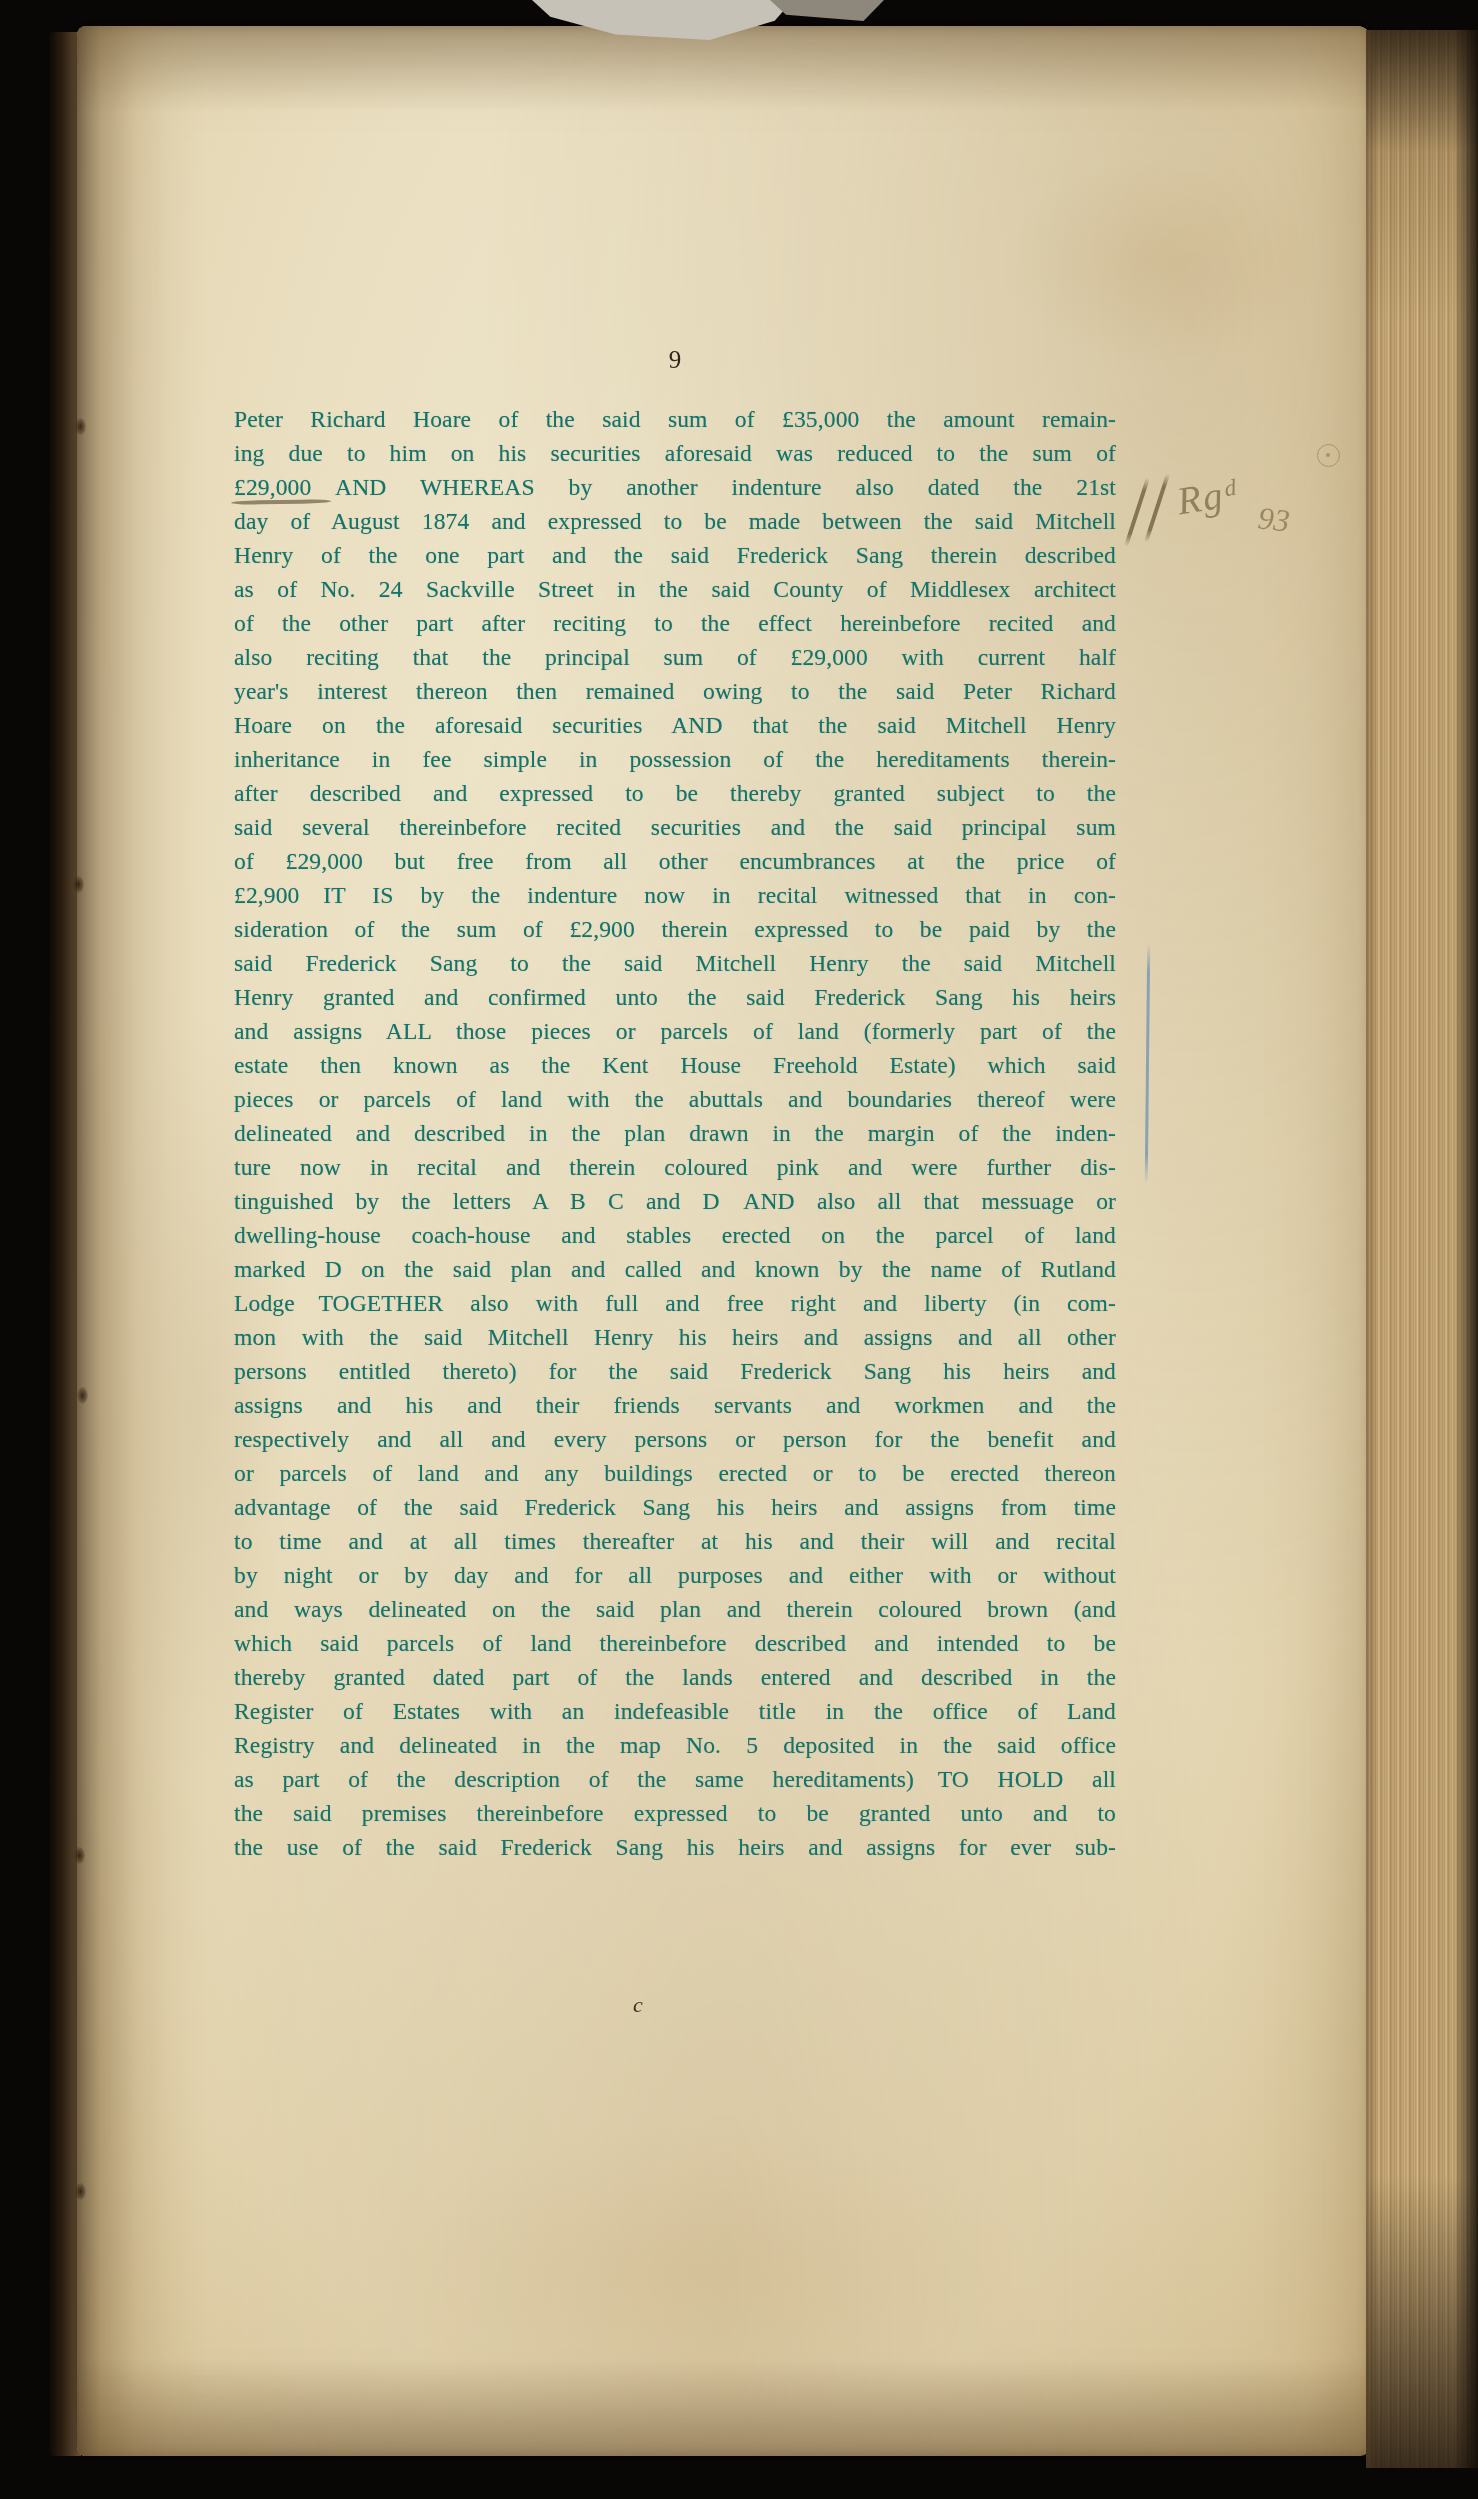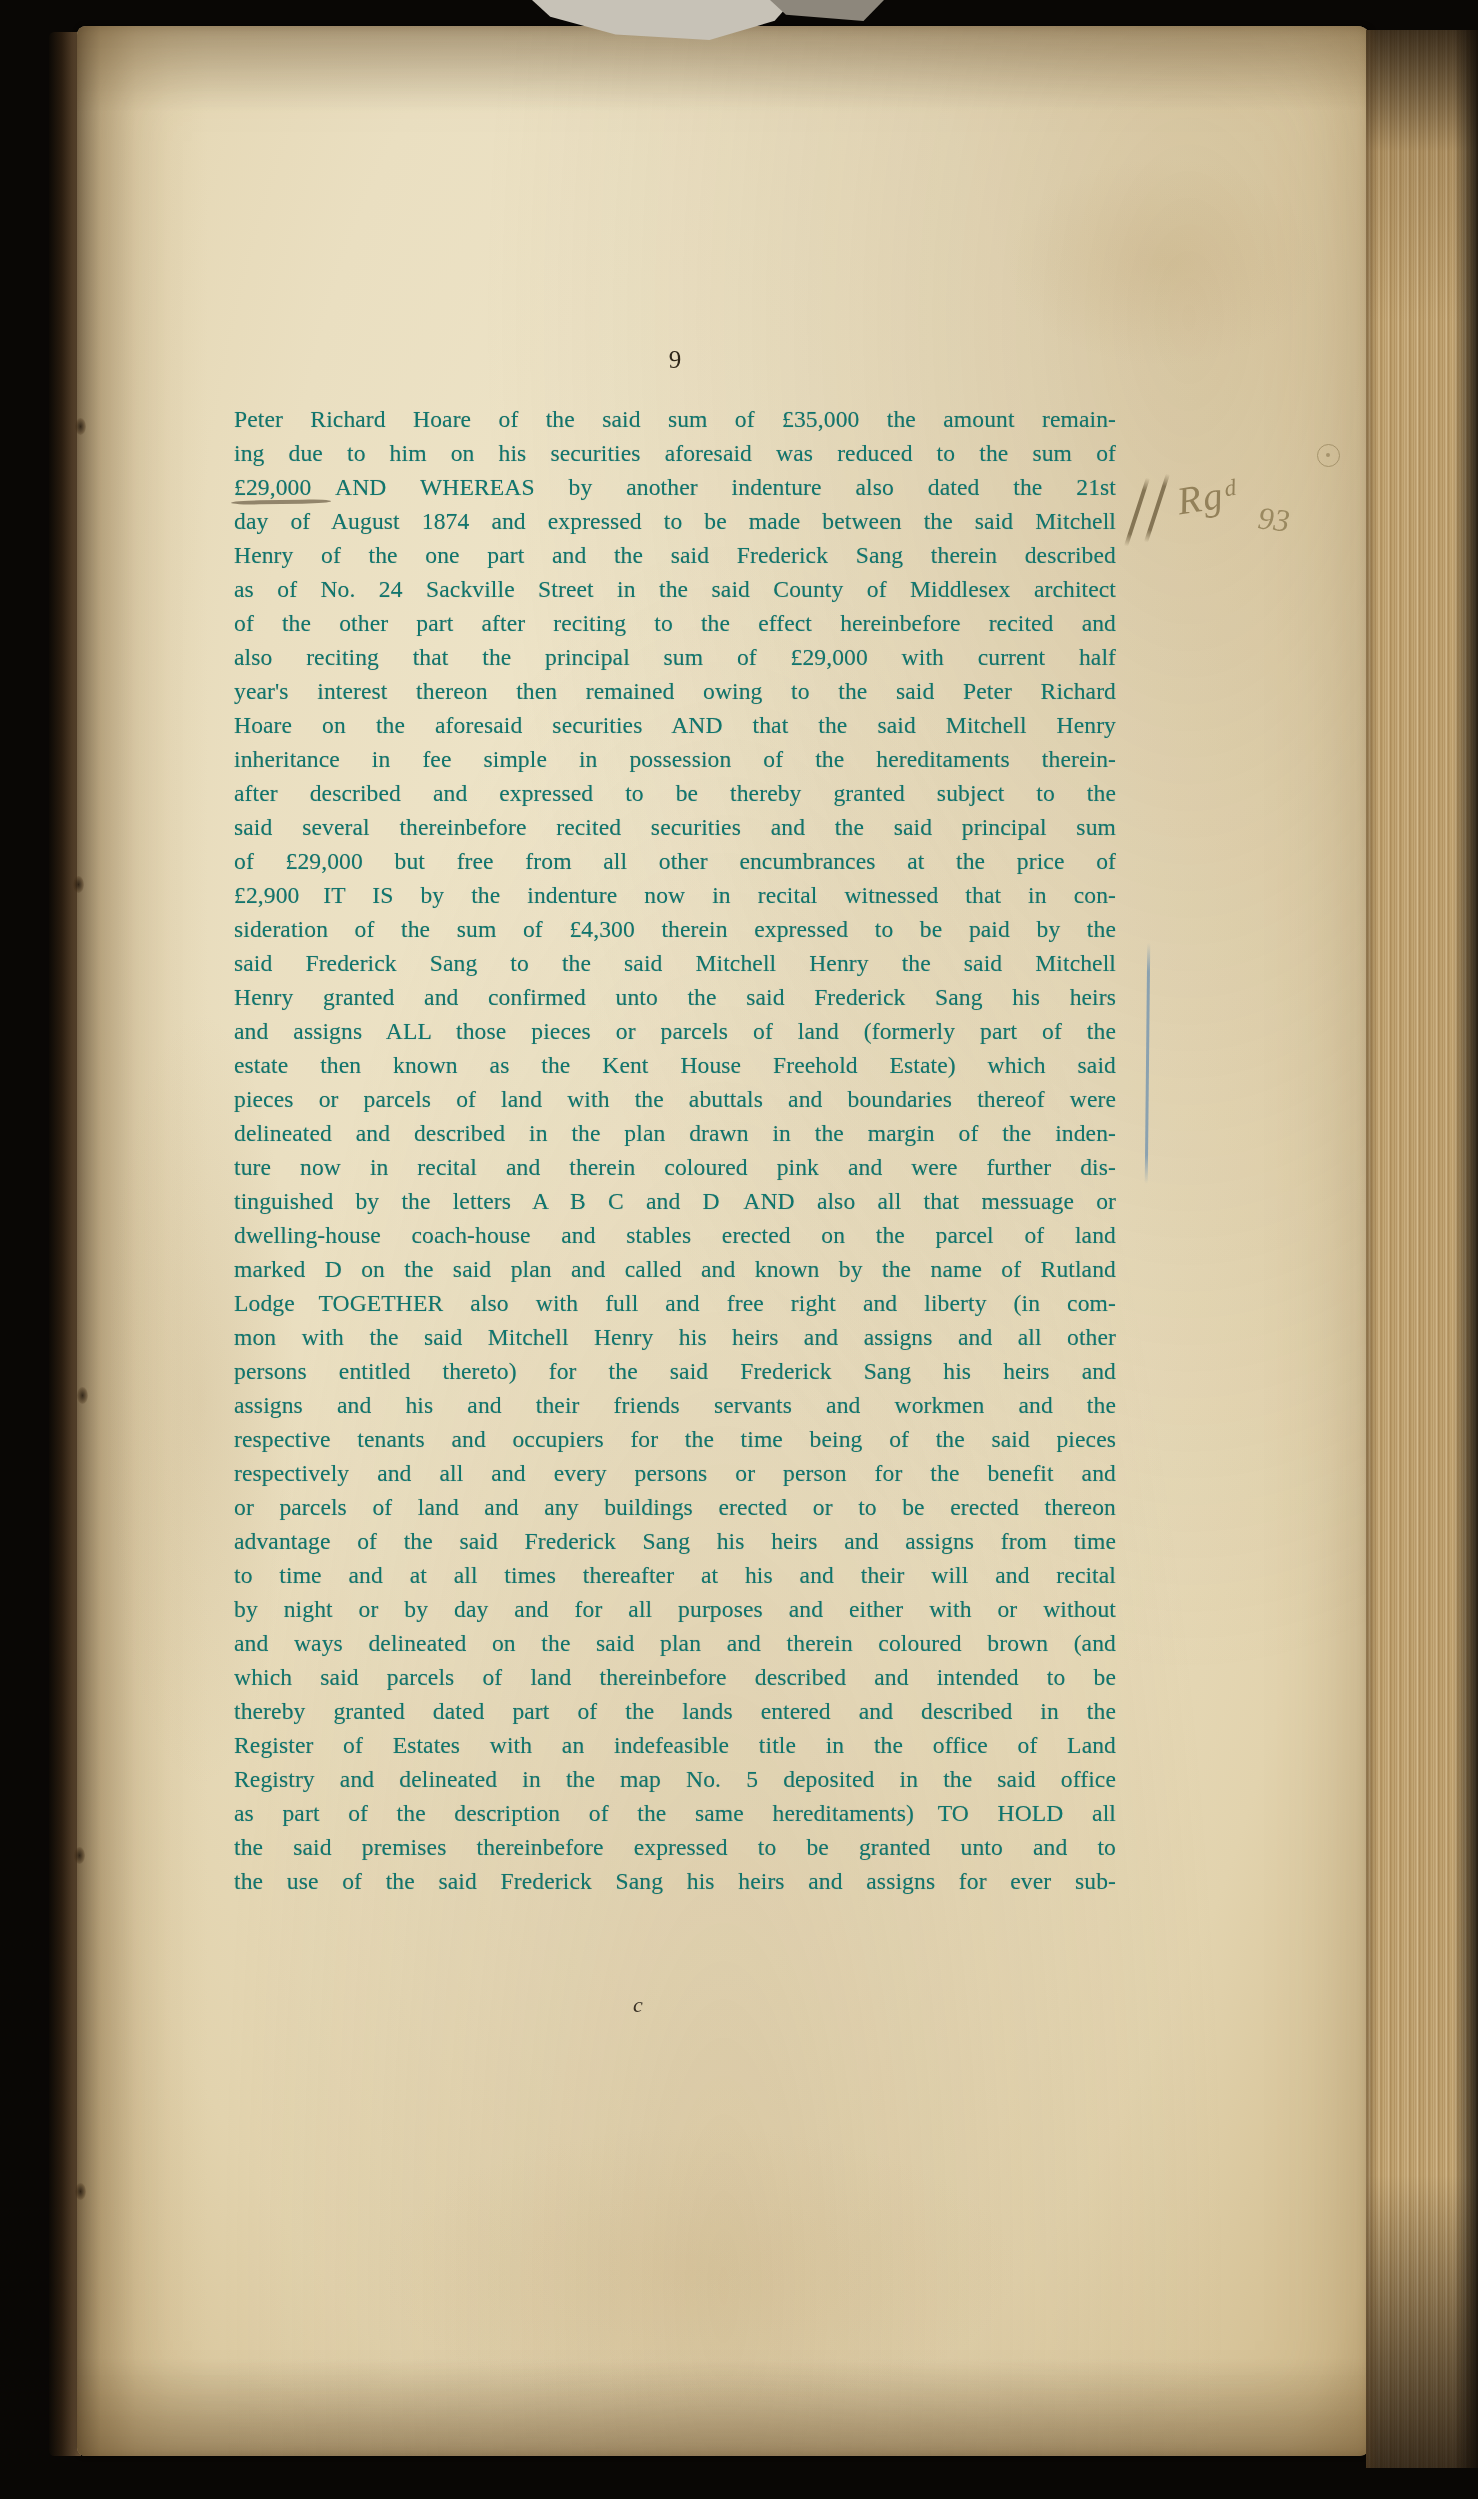--- a/index.html
+++ b/index.html
@@ -225,36 +225,35 @@
     <p class="line">as of No. 24 Sackville Street in the said County of Middlesex architect</p>
     <p class="line">of the other part after reciting to the effect hereinbefore recited and</p>
     <p class="line">also reciting that the principal sum of £29,000 with current half</p>
     <p class="line">year's interest thereon then remained owing to the said Peter Richard</p>
     <p class="line">Hoare on the aforesaid securities AND that the said Mitchell Henry</p>
     <p class="line">inheritance in fee simple in possession of the hereditaments therein-</p>
     <p class="line">after described and expressed to be thereby granted subject to the</p>
     <p class="line">said several thereinbefore recited securities and the said principal sum</p>
     <p class="line">of £29,000 but free from all other encumbrances at the price of</p>
     <p class="line">£2,900 IT IS by the indenture now in recital witnessed that in con-</p>
-    <p class="line">sideration of the sum of £4,300 therein expressed to be paid by the</p>
+    <p class="line">sideration of the sum of £2,900 therein expressed to be paid by the</p>
     <p class="line">said Frederick Sang to the said Mitchell Henry the said Mitchell</p>
     <p class="line">Henry granted and confirmed unto the said Frederick Sang his heirs</p>
     <p class="line">and assigns ALL those pieces or parcels of land (formerly part of the</p>
     <p class="line">estate then known as the Kent House Freehold Estate) which said</p>
     <p class="line">pieces or parcels of land with the abuttals and boundaries thereof were</p>
     <p class="line">delineated and described in the plan drawn in the margin of the inden-</p>
     <p class="line">ture now in recital and therein coloured pink and were further dis-</p>
     <p class="line">tinguished by the letters A B C and D AND also all that messuage or</p>
     <p class="line">dwelling-house coach-house and stables erected on the parcel of land</p>
     <p class="line">marked D on the said plan and called and known by the name of Rutland</p>
     <p class="line">Lodge TOGETHER also with full and free right and liberty (in com-</p>
     <p class="line">mon with the said Mitchell Henry his heirs and assigns and all other</p>
     <p class="line">persons entitled thereto) for the said Frederick Sang his heirs and</p>
     <p class="line">assigns and his and their friends servants and workmen and the</p>
-    <p class="line">respective tenants and occupiers for the time being of the said pieces</p>
     <p class="line">respectively and all and every persons or person for the benefit and</p>
     <p class="line">or parcels of land and any buildings erected or to be erected thereon</p>
     <p class="line">advantage of the said Frederick Sang his heirs and assigns from time</p>
     <p class="line">to time and at all times thereafter at his and their will and recital</p>
     <p class="line">by night or by day and for all purposes and either with or without</p>
     <p class="line">and ways delineated on the said plan and therein coloured brown (and</p>
     <p class="line">which said parcels of land thereinbefore described and intended to be</p>
     <p class="line">thereby granted dated part of the lands entered and described in the</p>
     <p class="line">Register of Estates with an indefeasible title in the office of Land</p>
     <p class="line">Registry and delineated in the map No. 5 deposited in the said office</p>

